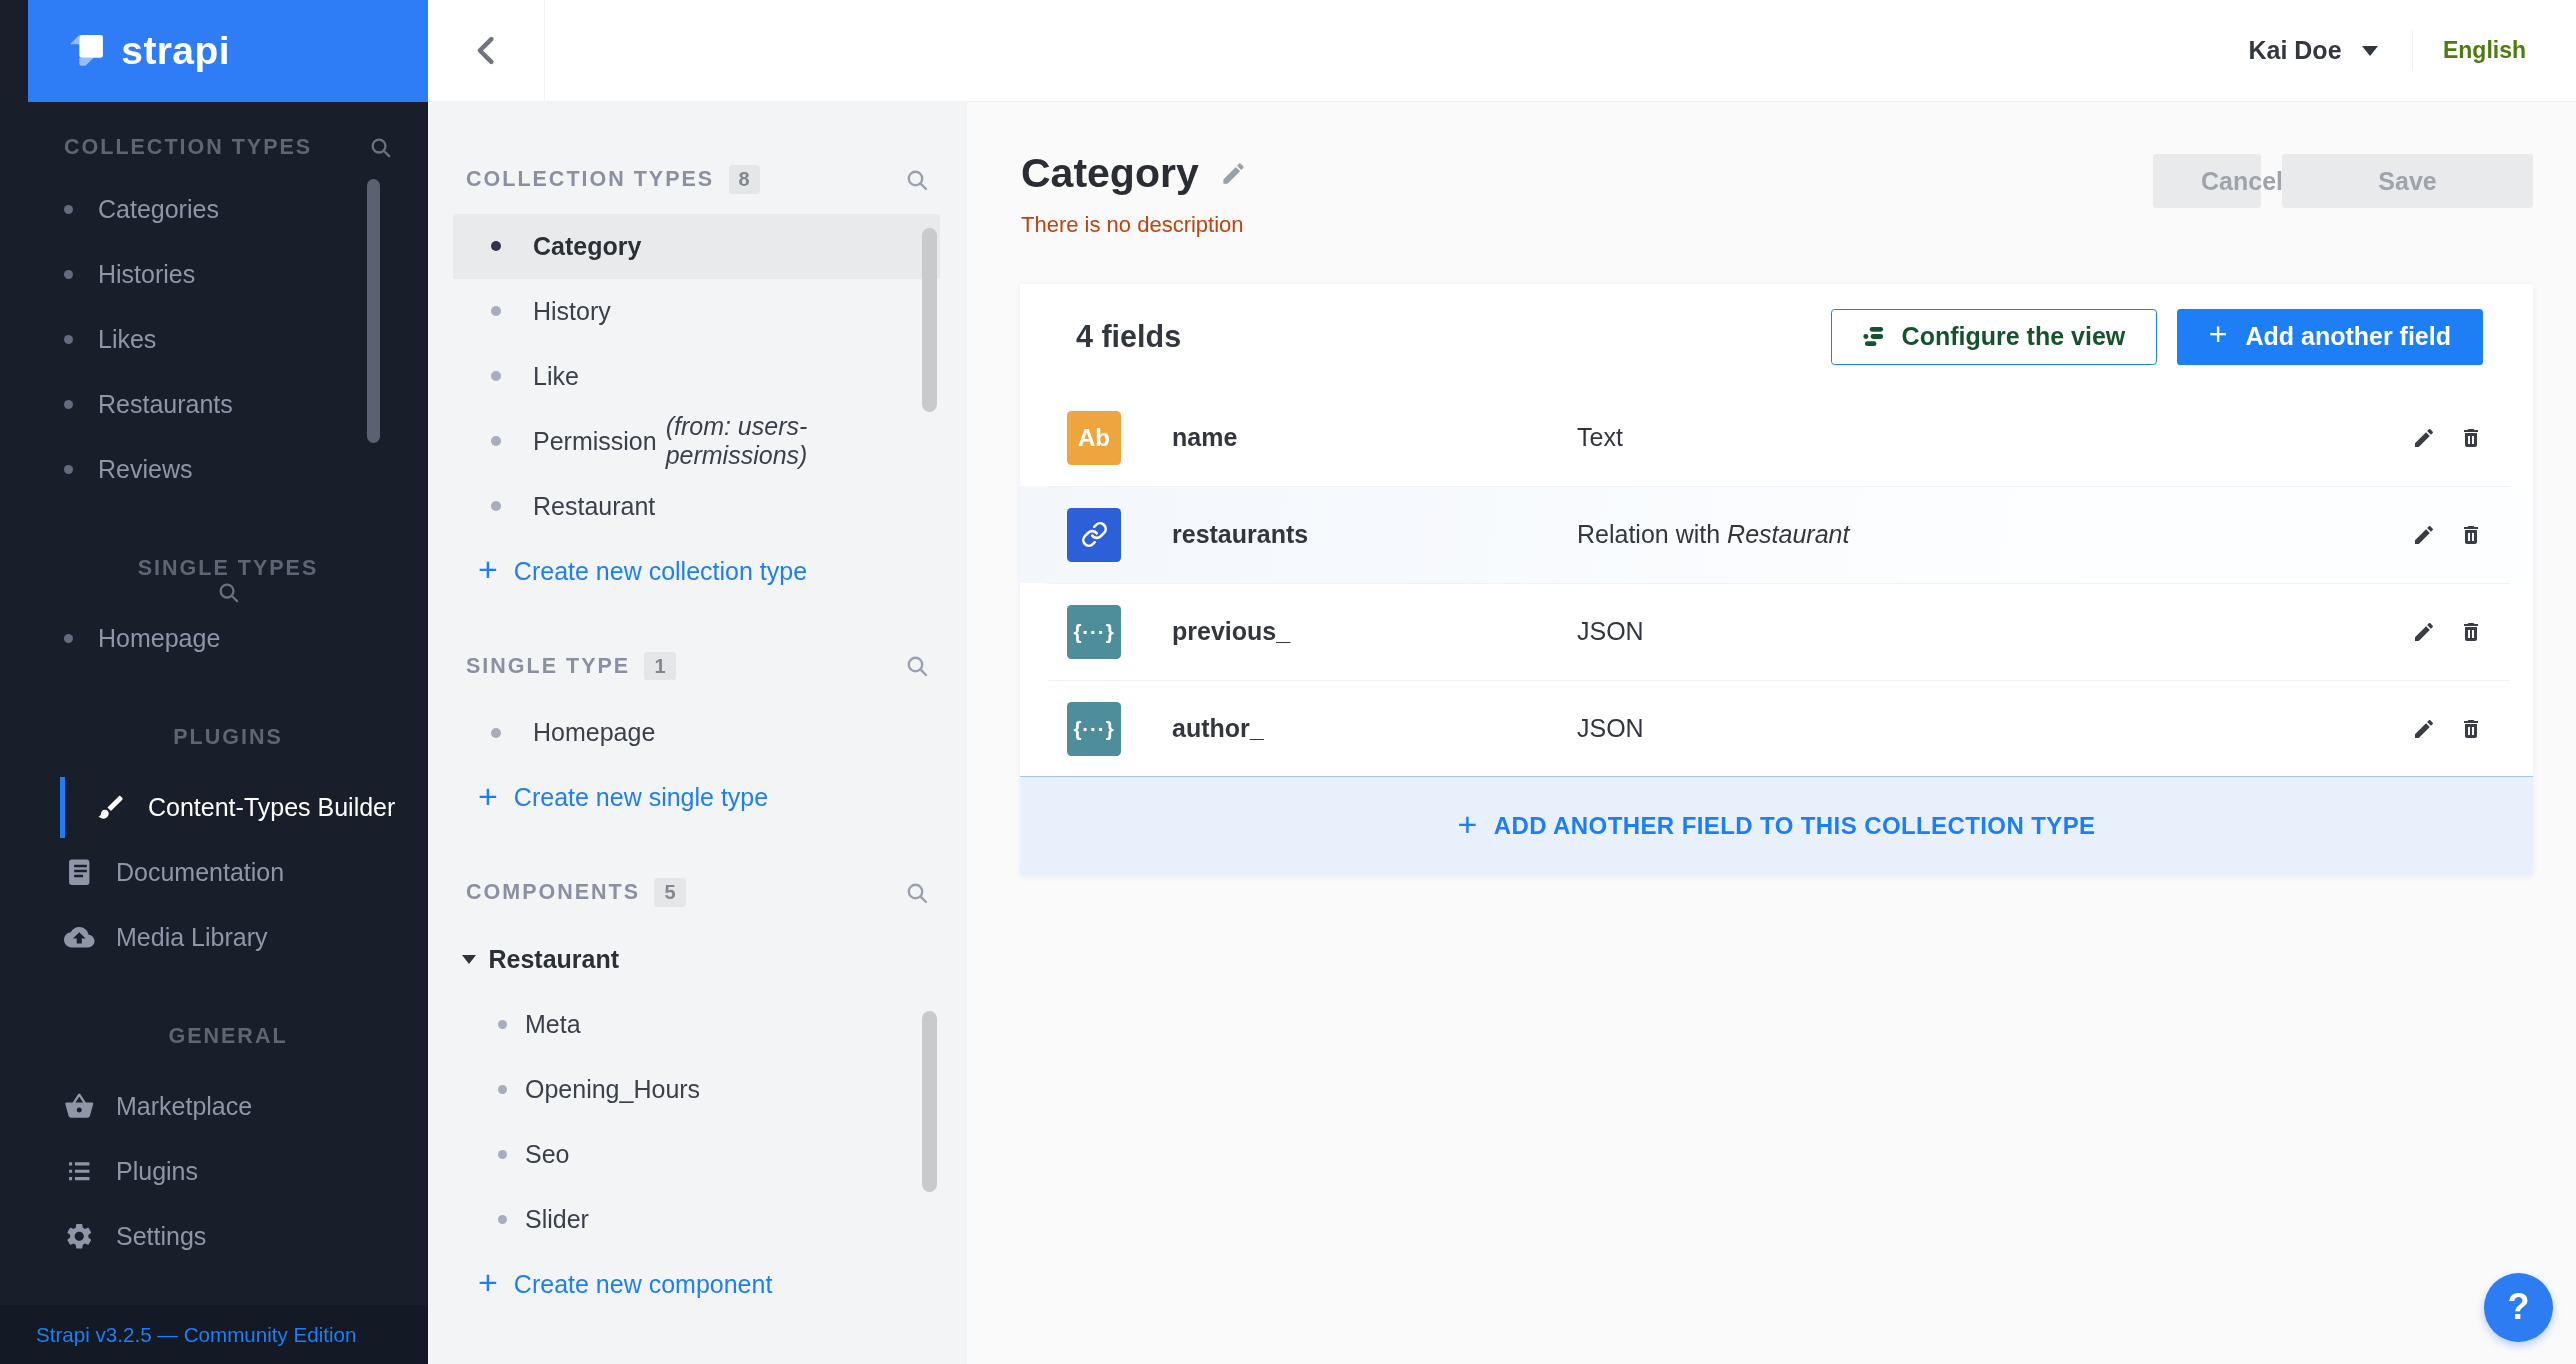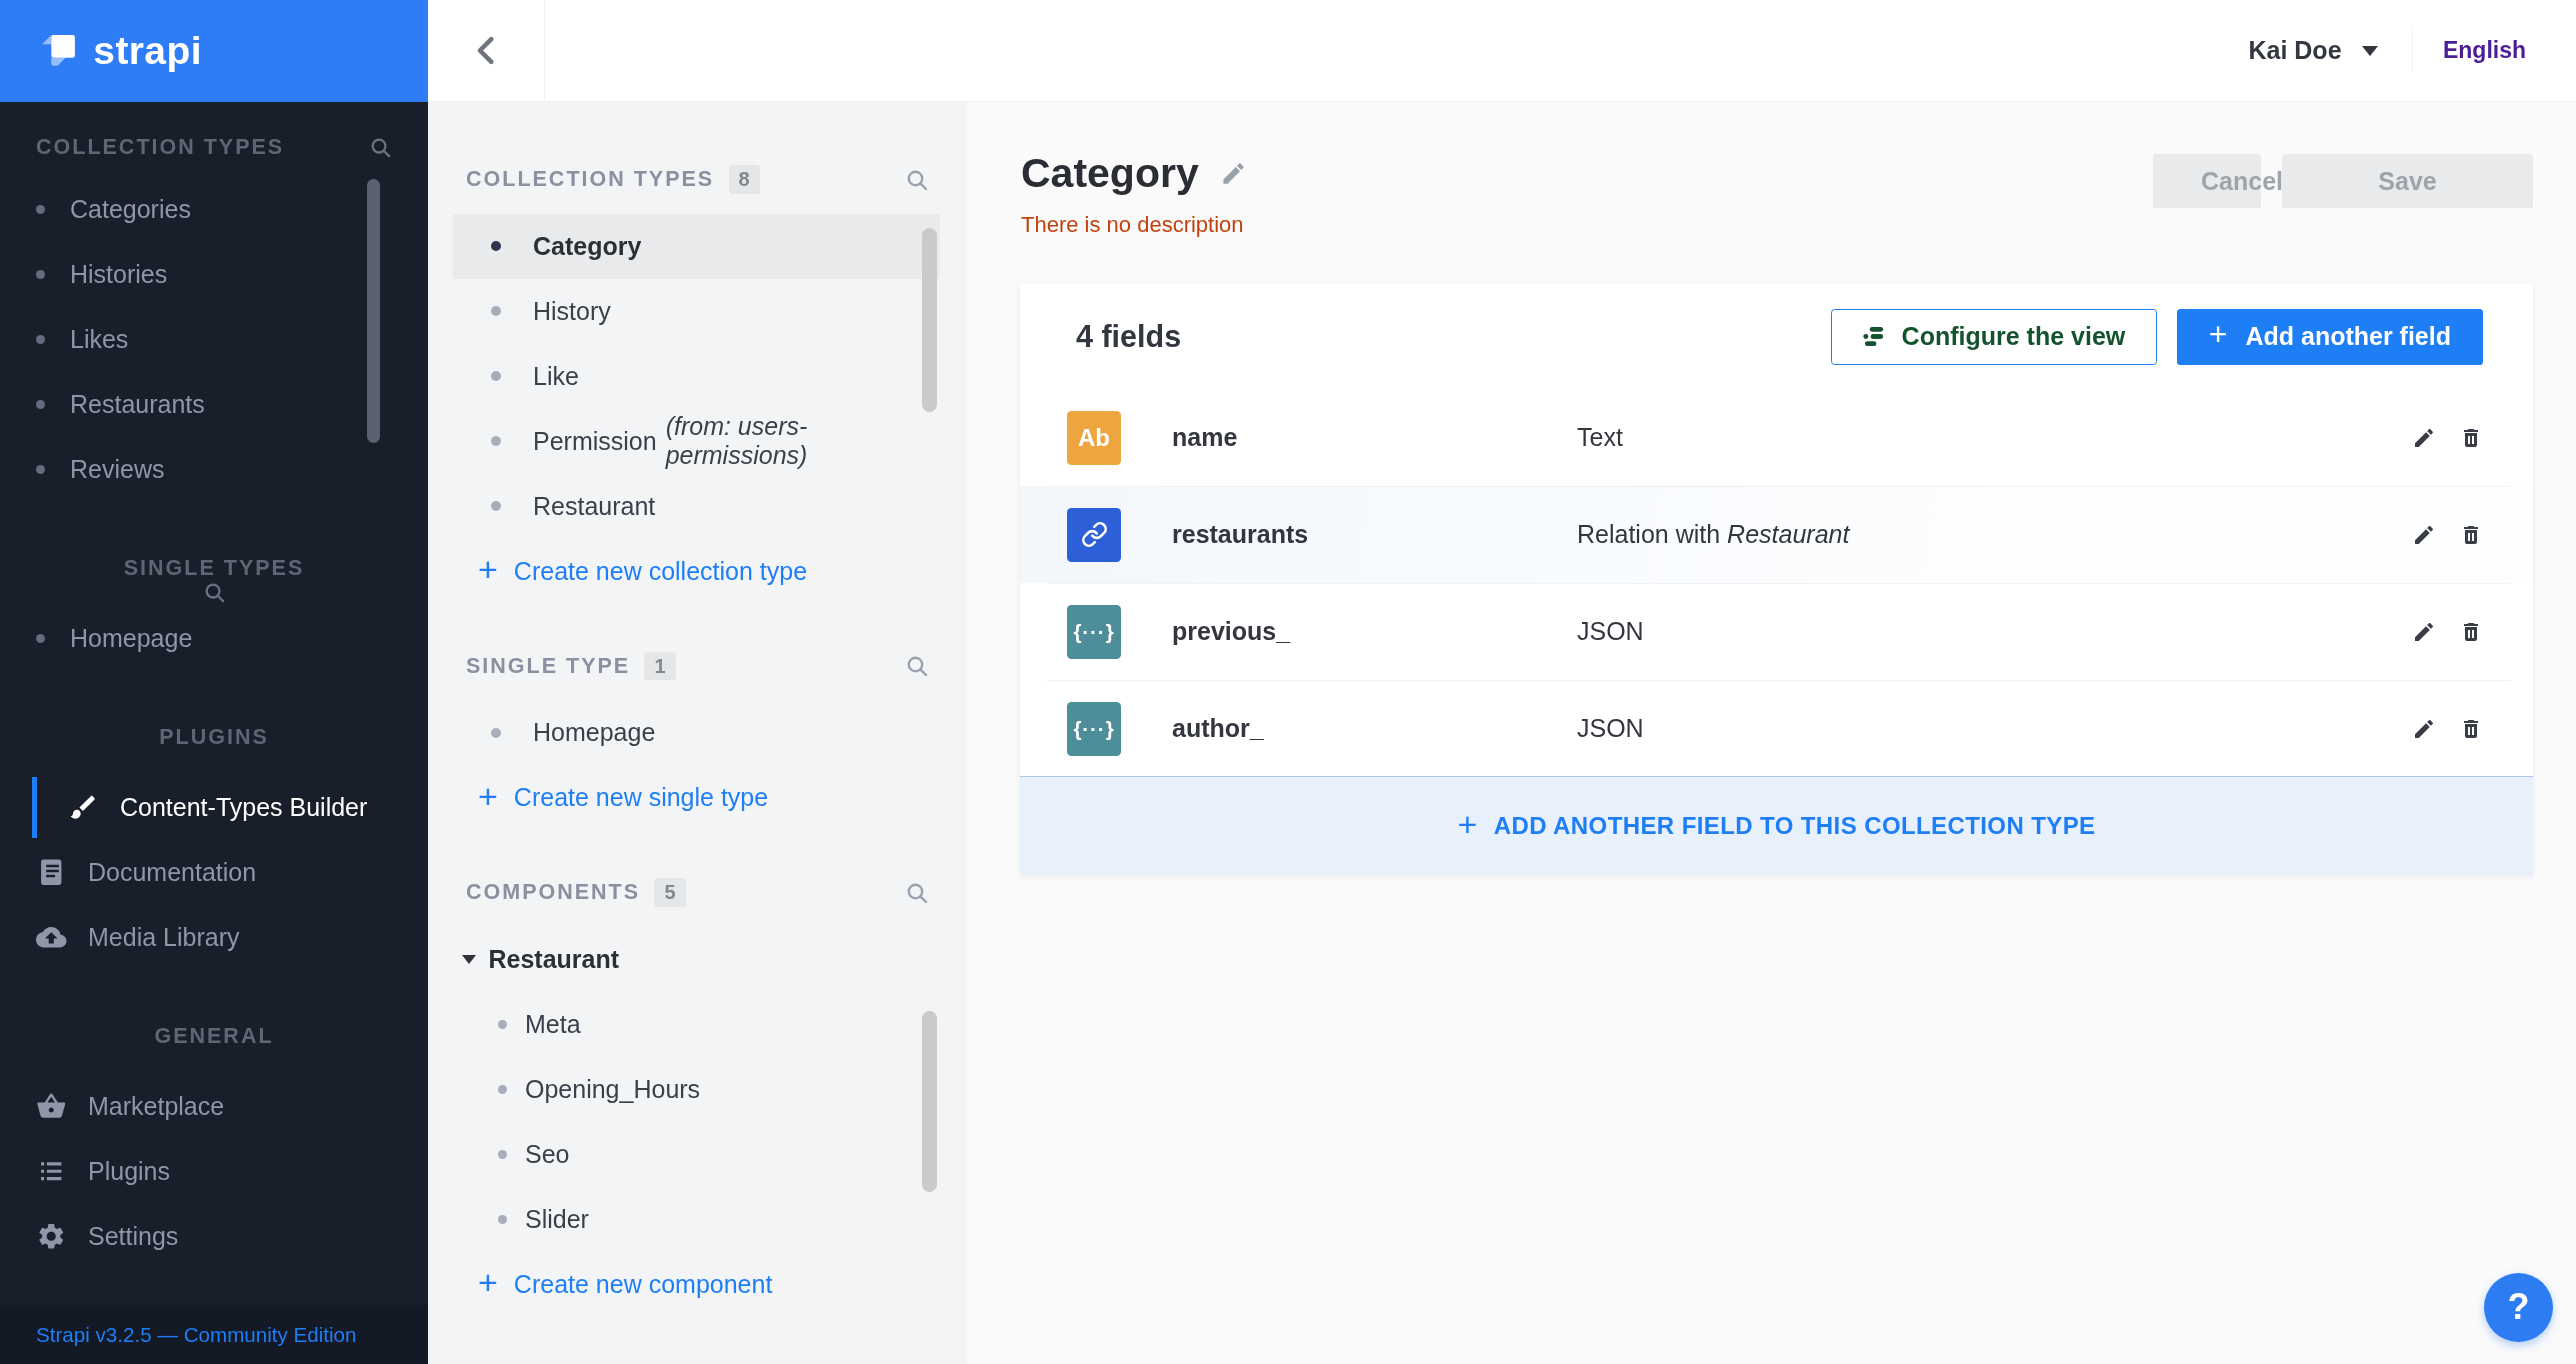--- a/index.html
+++ b/index.html
@@ -2,21 +2,21 @@
 <html style="font-size:14.3px"><head>
 <meta charset="utf-8">
 <style>
   * { margin:0; padding:0; box-sizing:border-box; }
   html,body { width:2576px; height:1364px; }
   body { font-family:"Liberation Sans","DejaVu Sans",sans-serif; background:#FAFAFB; overflow:hidden; }
   #screen { position:relative; width:2576px; height:1364px; }
   svg { display:block; }
 
   
-  .sidenav { position:absolute; left:0; top:0; width:428px; height:1364px; background:#191E2B; z-index:5; }
+  .sidenav { position:absolute; left:0; top:0; width:428px; height:1364px; background:#191E2B; z-index:5;padding-left:28px; }
   .logo { height:102px; background:#2E7CF6; display:flex; align-items:center; padding-left:38px; }
   .logo-mark { width:41px; height:41px; margin-right:14.3px; }
   .logo-text { color:#fff; font-size:39px; font-weight:800; letter-spacing:0.4px; }
   .snav-head { margin:25px 0 9px; height:41px; display:flex; align-items:center; justify-content:space-between;
                padding:0 36px; color:#5E6673; font-size:21.5px; font-weight:700; letter-spacing:2px; }
   .snav-head .sicon { color:#6A7280; }
   .snav-item { height:65px; display:flex; align-items:center; padding-left:36px; color:#8E96A8; font-size:25px; cursor:pointer; position:relative; }
   .snav-item .bullet { width:9px; height:9px; border-radius:50%; background:#636B7E; margin-right:25px; flex:none; }
   .snav-item .micon { width:30.5px; height:30.5px; margin-right:21.5px; color:#8E96A8; flex:none; }
   .snav-item.active { color:#FFFFFF; font-weight:400;margin-left:32px; }
@@ -28,21 +28,21 @@
   .dark-scrollbar { position:absolute; left:367px; top:179px; width:13.4px; height:264px; border-radius:7.2px; background:#5A6170; }
 
   
   .topbar { position:absolute; left:428px; top:0; right:0; height:102px; background:#fff; border-bottom:0.9px solid #F0F1F2; z-index:4; }
   .back-btn { position:absolute; left:0; top:0; width:117px; height:101px; background:#fff; border:none; border-right:0.9px solid #F0F1F2;
               display:flex; align-items:center; justify-content:center; color:#70747E; cursor:pointer; }
   .topbar-right { position:absolute; right:50px; top:0; height:101px; display:flex; align-items:center; }
   .user-menu { display:flex; align-items:center; cursor:pointer; color:#333740; font-size:25px; font-weight:600; }
   .caret-down { width:0; height:0; border-left:8px solid transparent; border-right:8px solid transparent; border-top:10px solid #333740; margin-left:20px; }
   .tb-divider { width:0.9px; height:41px; background:#EFEFF1; margin:0 30.5px 0 34px; }
-  .locale { color:#4c1d95; font-size:23px; font-weight:700; cursor:pointer;text-align:right; }
+  .locale { color:#4d7c0f; font-size:23px; font-weight:700; cursor:pointer;text-align:right; }
 
   
   .subnav { position:absolute; left:428px; top:102px; width:539px; bottom:0; background:#F3F4F6; z-index:3; }
   .sn-head { margin:56px 0 12.5px; height:43px; display:flex; align-items:center; padding:0 38px; color:#8A90A0;
              font-size:21.5px; font-weight:700; letter-spacing:2px; }
   .sn-head.follow { margin-top:41px; }
   .sn-count { margin-left:14.3px; background:#E5E6E8; color:#82878F; font-size:20px; font-weight:700; letter-spacing:0;
               padding:2.7px 10px; border-radius:3.6px; }
   .sn-head .sicon { margin-left:auto; color:#9AA0AD; }
   .sn-item { height:65px; display:flex; align-items:center; margin:0 27px 0 25px; padding-left:38px; border-radius:2.7px;

